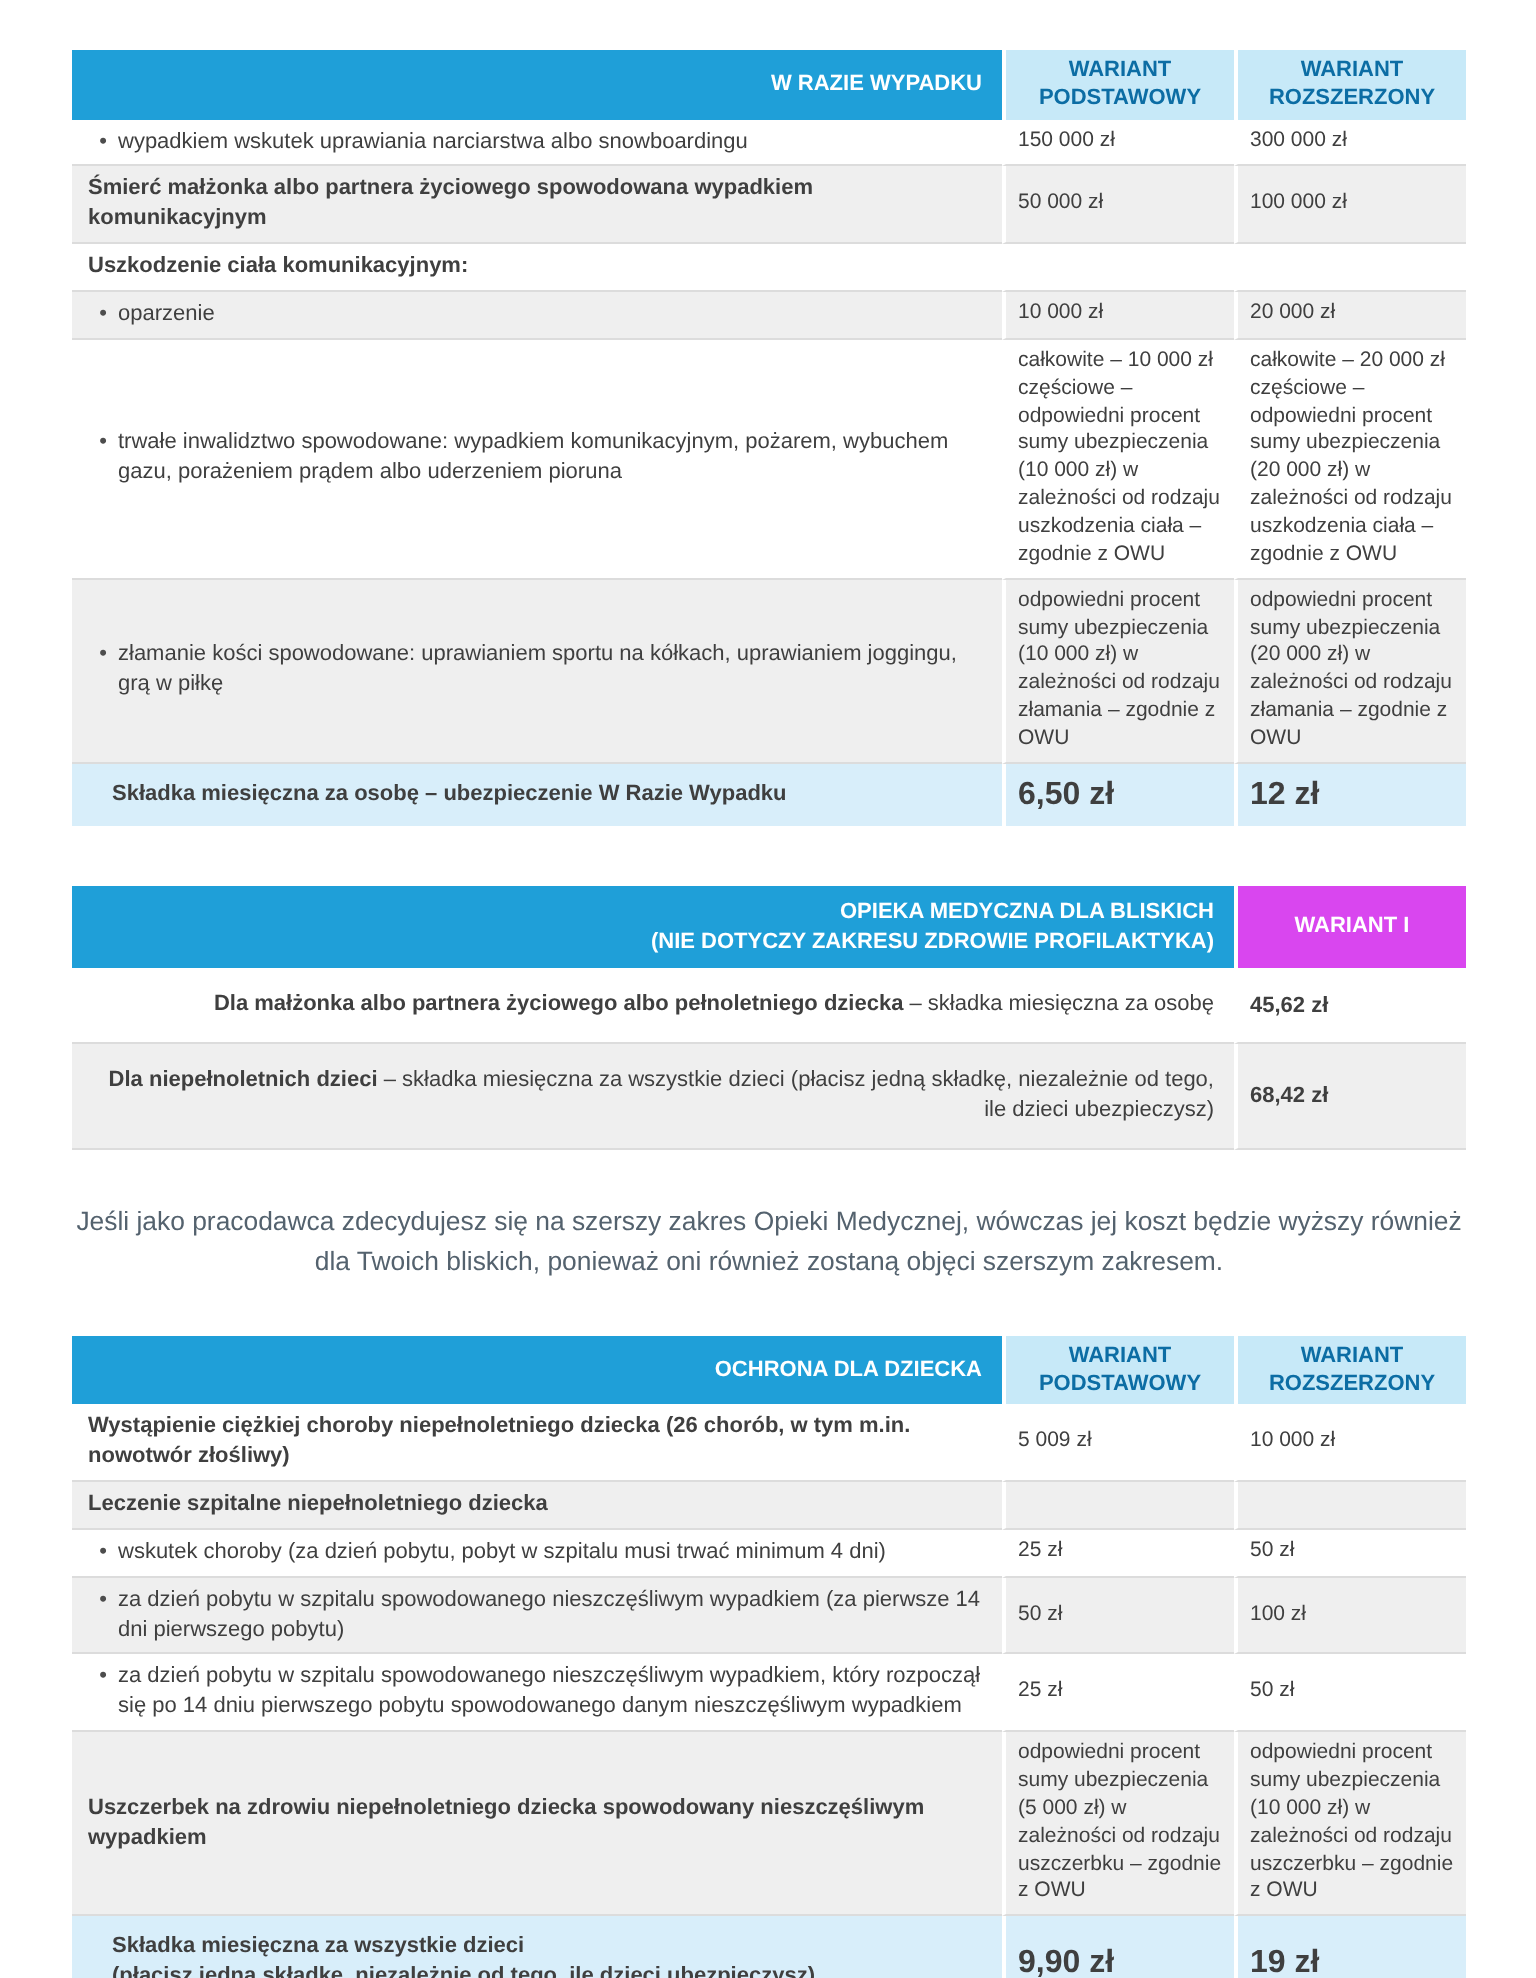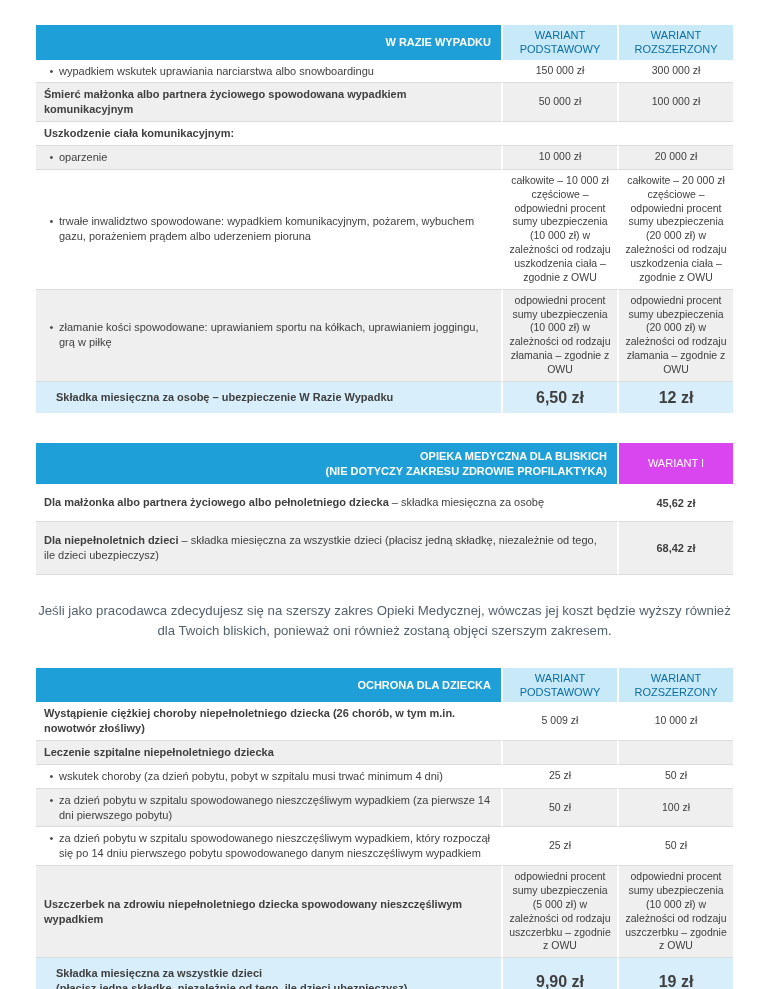--- a/index.html
+++ b/index.html
@@ -20,45 +20,45 @@
   th, td { vertical-align: middle; }
 
   
   th.hdr-main {
     background: #1f9fd8; color: #ffffff;
     font-weight: bold; font-size: 11px; text-align: right;
     padding: 6px 10px; line-height: 1.35;
   }
   th.hdr-var {
     background: #c7e9f8; color: #0c6da4;
-    font-weight: normal; font-size: 11px; text-align: center;
+    font-weight: bold; font-size: 11px; text-align: center;
     padding: 3px 2px; line-height: 1.3;
     border-left: 2px solid #ffffff;
   }
   th.hdr-var.solid { background: #d946ef; color: #ffffff; }
 
   
   td.lbl {
     font-size: 11px; padding: 4px 10px 4px 8px; line-height: 1.35;
     background: #ffffff; border-bottom: 1px solid #dcdcdc;
   }
   td.val {
-    font-size: 10.5px; text-align: center; padding: 4px 6px; line-height: 1.32;
+    font-size: 10.5px; padding: 4px 6px; line-height: 1.32;
     background: #ffffff; border-bottom: 1px solid #dcdcdc;
     border-left: 2px solid #ffffff;
     white-space: pre-line;
   }
   tr.alt td { background: #efefef; }
   tr.premium td { background: #d8eefa; border-bottom: none; font-weight: bold; }
   tr.premium td.lbl { padding: 8px 10px 8px 20px; }
   tr.premium td.val { font-size: 16px; }
 
   .bold { font-weight: bold; }
   .vb { font-weight: bold; font-size: 11px !important; }
-  .pad-lg { padding-top: 11px !important; padding-bottom: 11px !important; }
+  .pad-lg { padding-top: 11px !important; padding-bottom: 11px !important; text-align: right; }
 
   .lbl-wrap { display: flex; }
   .bullet { flex: 0 0 15px; text-align: center; color: #4d4d4d; }
 
   .para {
     font-size: 13.2px; color: #54626e; line-height: 1.55;
     margin: 26px 0 26px 0;
     text-align: center;
   }
   .t2 { margin-top: 30px; }

